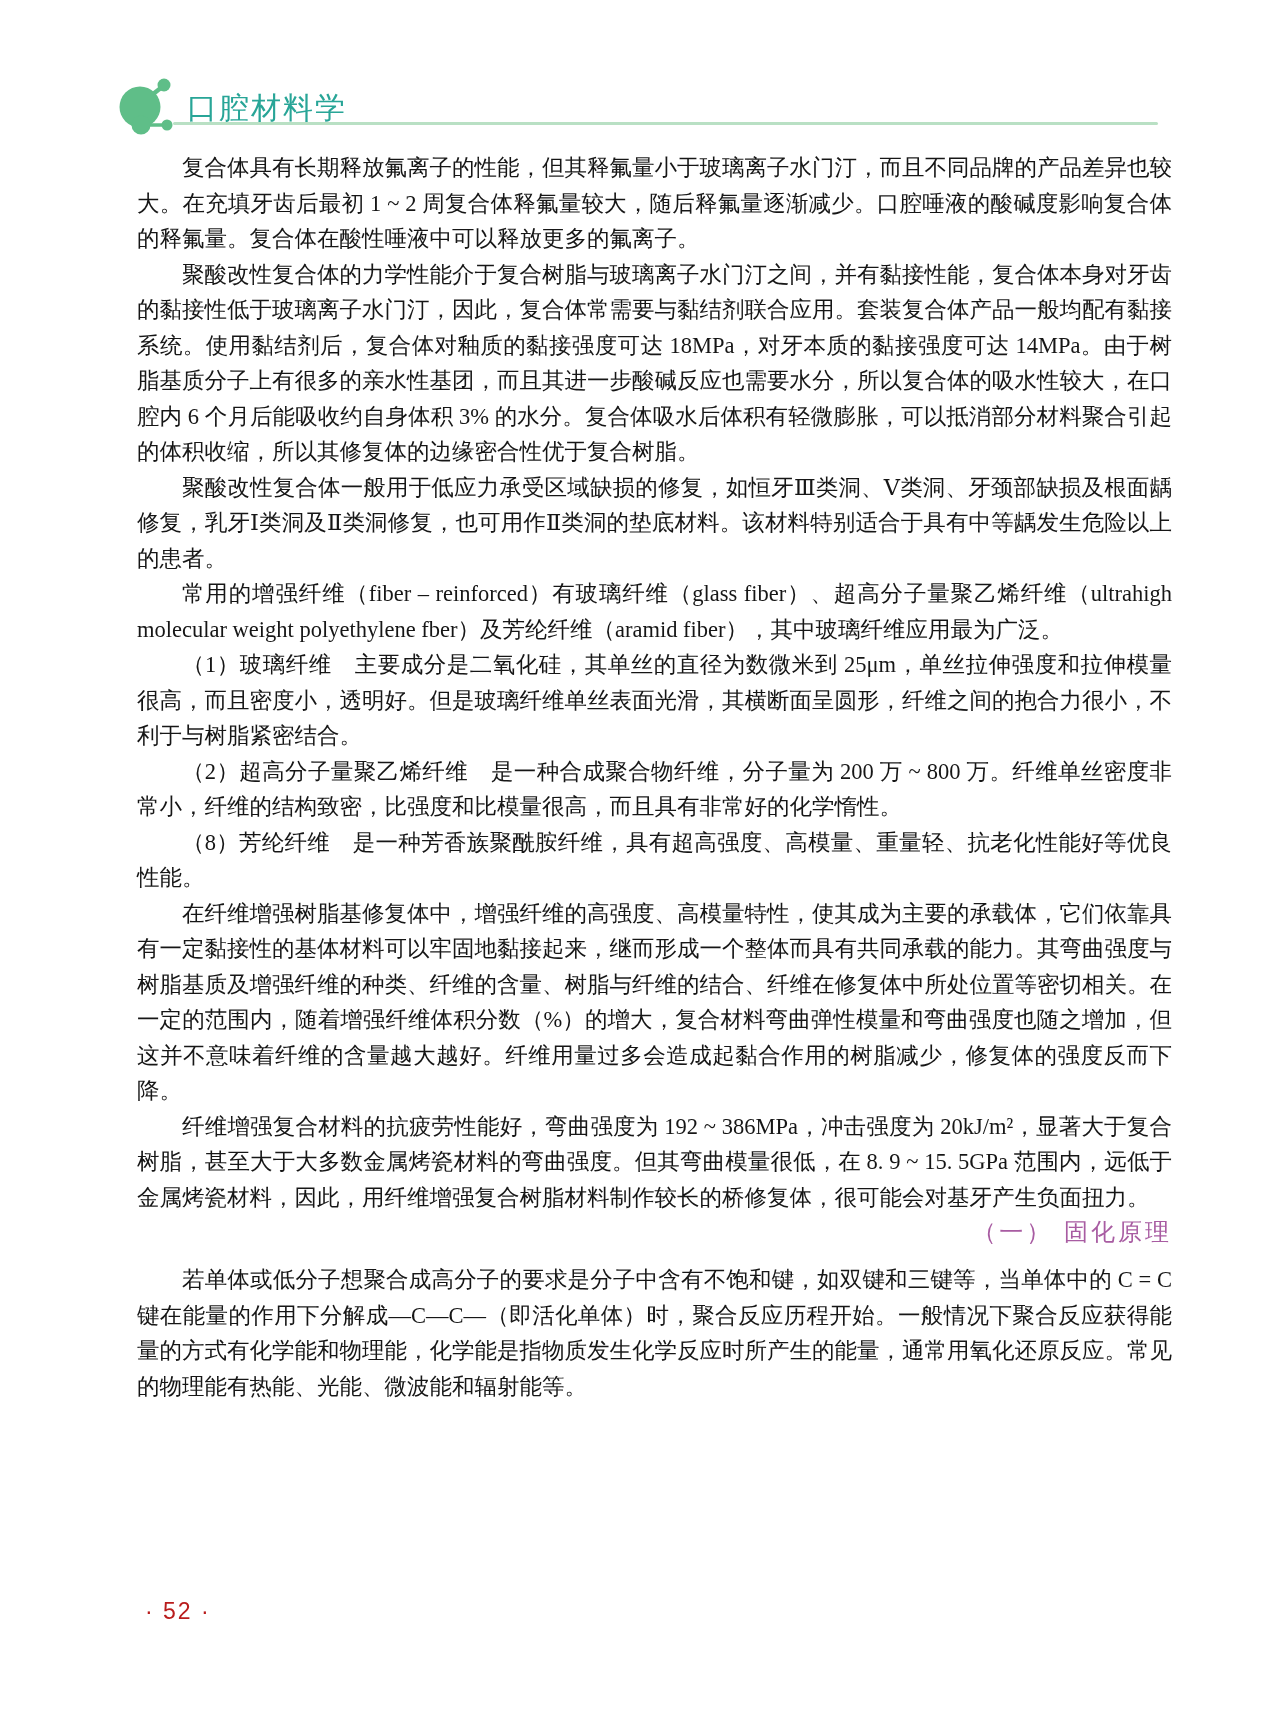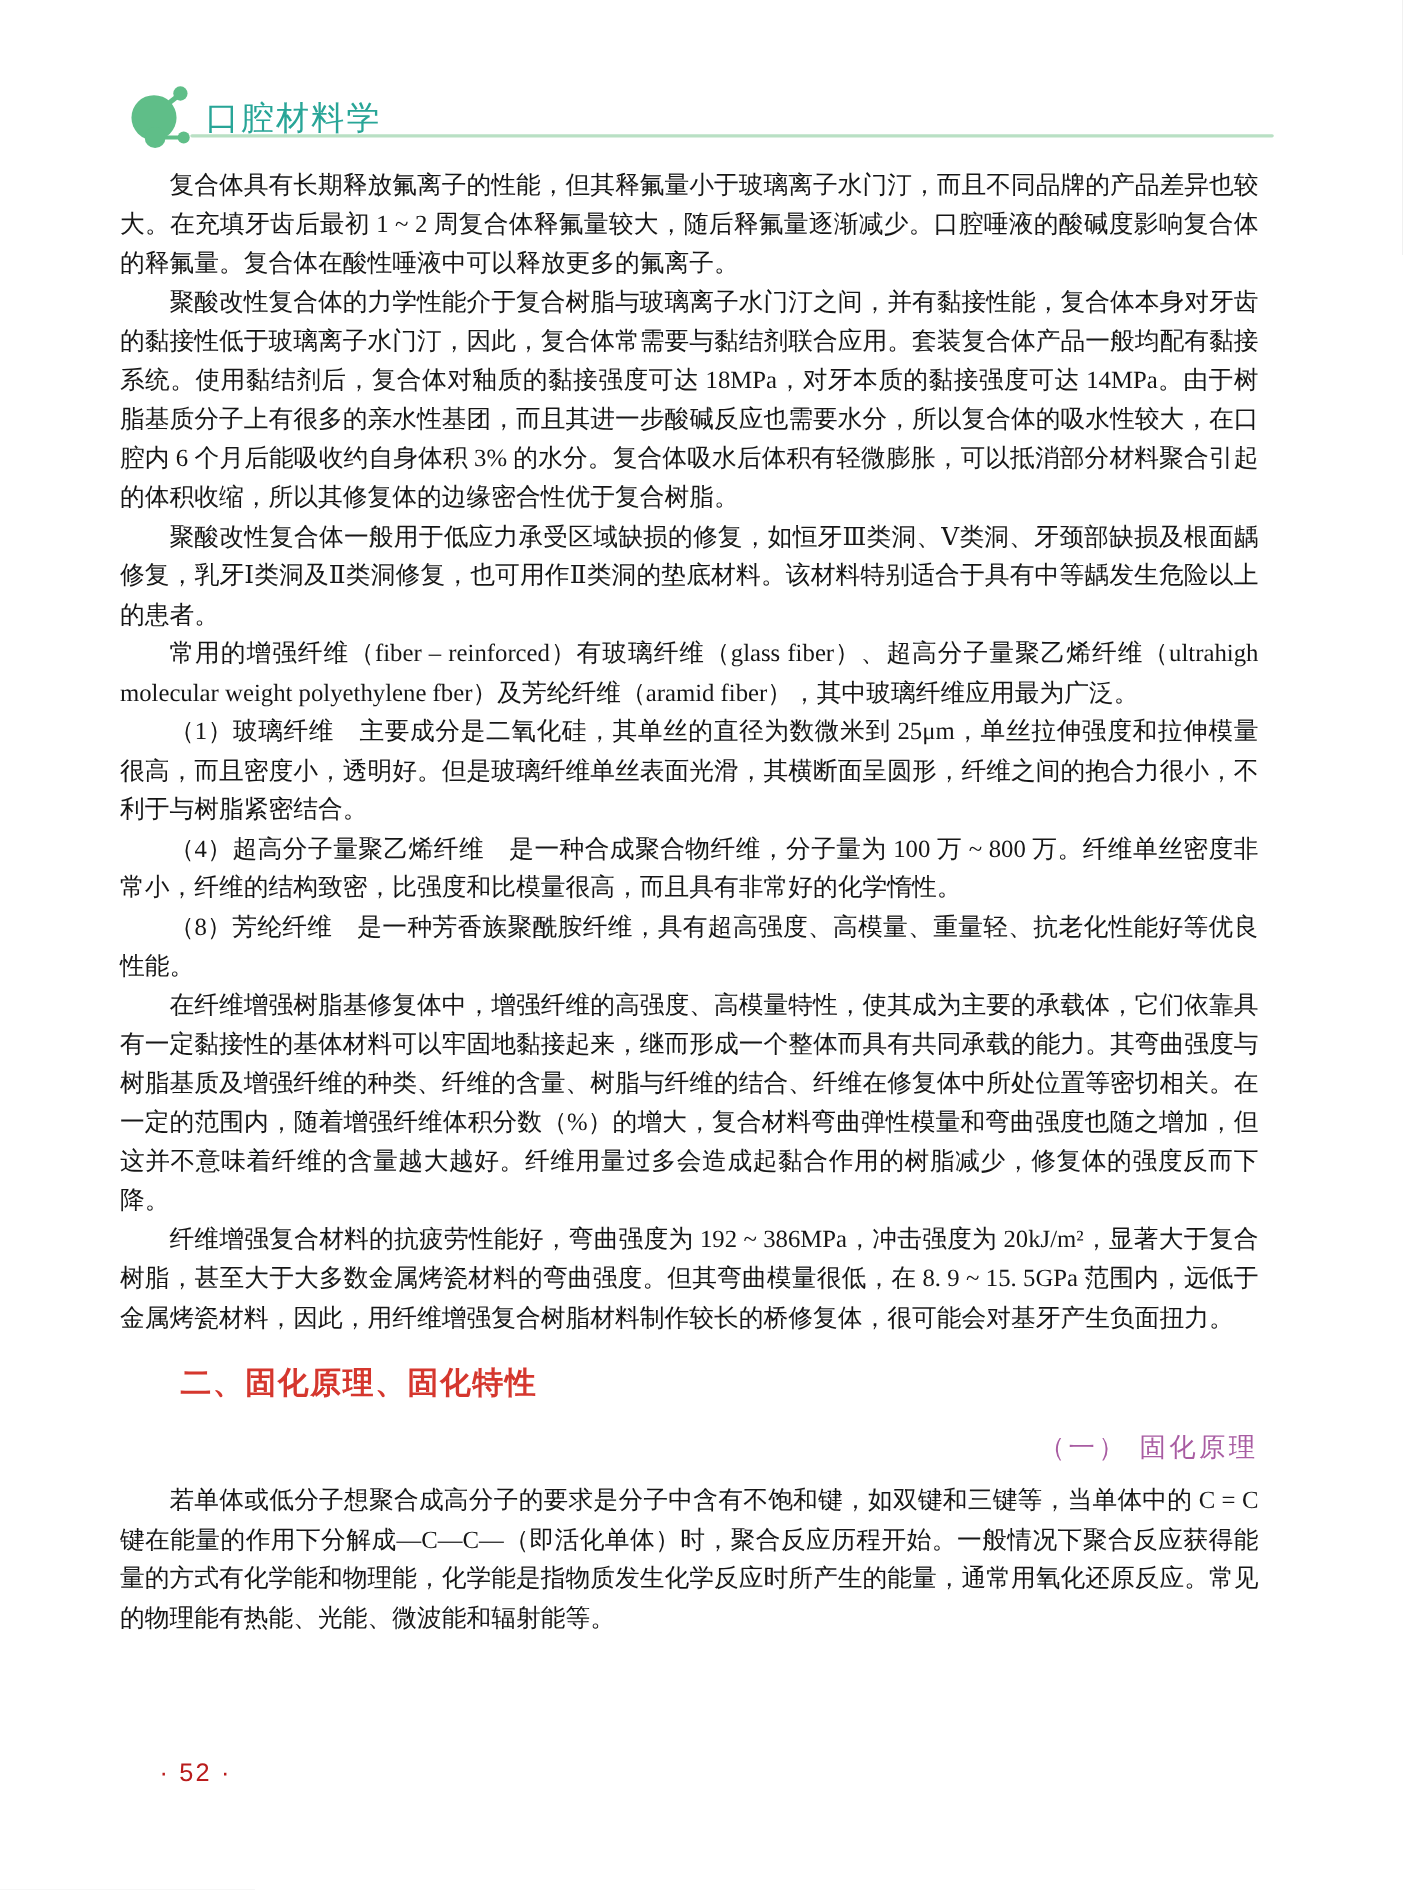--- a/index.html
+++ b/index.html
@@ -22,21 +22,21 @@
     font-size:30px;line-height:34px;letter-spacing:2px;
     color:#28a597;font-weight:400;white-space:nowrap;text-align:center;
   }
   .header-rule{
     position:absolute;left:173px;top:122px;width:985px;height:3px;
     background:#b9e0c4;border-radius:2px;
   }
 
   
   .content{
-    position:absolute;left:109px;top:150px;width:1035px;
+    position:absolute;left:137px;top:150px;width:1035px;
     font-size:22.5px;line-height:35.5px;
     text-align:justify;text-justify:inter-ideograph;
   }
   .content p{margin:0;text-indent:2em;}
 
   .section-heading{
     margin:24px 0 24px 55px;
     font-family:"Liberation Sans","DejaVu Sans",sans-serif;
     font-size:28px;line-height:36px;font-weight:700;
     letter-spacing:1.5px;color:#d5372e;text-indent:0;
@@ -74,26 +74,25 @@
     <span class="book-title">口腔材料学</span>
     <div class="header-rule"></div>
   </div>
 
   <div class="content">
     <p>复合体具有长期释放氟离子的性能，但其释氟量小于玻璃离子水门汀，而且不同品牌的产品差异也较大。在充填牙齿后最初 1 ~ 2 周复合体释氟量较大，随后释氟量逐渐减少。口腔唾液的酸碱度影响复合体的释氟量。复合体在酸性唾液中可以释放更多的氟离子。</p>
     <p>聚酸改性复合体的力学性能介于复合树脂与玻璃离子水门汀之间，并有黏接性能，复合体本身对牙齿的黏接性低于玻璃离子水门汀，因此，复合体常需要与黏结剂联合应用。套装复合体产品一般均配有黏接系统。使用黏结剂后，复合体对釉质的黏接强度可达 18MPa，对牙本质的黏接强度可达 14MPa。由于树脂基质分子上有很多的亲水性基团，而且其进一步酸碱反应也需要水分，所以复合体的吸水性较大，在口腔内 6 个月后能吸收约自身体积 3% 的水分。复合体吸水后体积有轻微膨胀，可以抵消部分材料聚合引起的体积收缩，所以其修复体的边缘密合性优于复合树脂。</p>
     <p>聚酸改性复合体一般用于低应力承受区域缺损的修复，如恒牙Ⅲ类洞、Ⅴ类洞、牙颈部缺损及根面龋修复，乳牙Ⅰ类洞及Ⅱ类洞修复，也可用作Ⅱ类洞的垫底材料。该材料特别适合于具有中等龋发生危险以上的患者。</p>
     <p>常用的增强纤维（fiber – reinforced）有玻璃纤维（glass fiber）、超高分子量聚乙烯纤维（ultrahigh molecular weight polyethylene fber）及芳纶纤维（aramid fiber），其中玻璃纤维应用最为广泛。</p>
     <p>（1）玻璃纤维　主要成分是二氧化硅，其单丝的直径为数微米到 25μm，单丝拉伸强度和拉伸模量很高，而且密度小，透明好。但是玻璃纤维单丝表面光滑，其横断面呈圆形，纤维之间的抱合力很小，不利于与树脂紧密结合。</p>
-    <p>（4）超高分子量聚乙烯纤维　是一种合成聚合物纤维，分子量为 100 万 ~ 800 万。纤维单丝密度非常小，纤维的结构致密，比强度和比模量很高，而且具有非常好的化学惰性。</p>
+    <p>（2）超高分子量聚乙烯纤维　是一种合成聚合物纤维，分子量为 200 万 ~ 800 万。纤维单丝密度非常小，纤维的结构致密，比强度和比模量很高，而且具有非常好的化学惰性。</p>
     <p>（8）芳纶纤维　是一种芳香族聚酰胺纤维，具有超高强度、高模量、重量轻、抗老化性能好等优良性能。</p>
     <p>在纤维增强树脂基修复体中，增强纤维的高强度、高模量特性，使其成为主要的承载体，它们依靠具有一定黏接性的基体材料可以牢固地黏接起来，继而形成一个整体而具有共同承载的能力。其弯曲强度与树脂基质及增强纤维的种类、纤维的含量、树脂与纤维的结合、纤维在修复体中所处位置等密切相关。在一定的范围内，随着增强纤维体积分数（%）的增大，复合材料弯曲弹性模量和弯曲强度也随之增加，但这并不意味着纤维的含量越大越好。纤维用量过多会造成起黏合作用的树脂减少，修复体的强度反而下降。</p>
     <p>纤维增强复合材料的抗疲劳性能好，弯曲强度为 192 ~ 386MPa，冲击强度为 20kJ/m²，显著大于复合树脂，甚至大于大多数金属烤瓷材料的弯曲强度。但其弯曲模量很低，在 8. 9 ~ 15. 5GPa 范围内，远低于金属烤瓷材料，因此，用纤维增强复合树脂材料制作较长的桥修复体，很可能会对基牙产生负面扭力。</p>
 
-    <h2 class="section-heading">二、固化原理、固化特性</h2>
     <h3 class="subsection-heading">（一） 固化原理</h3>
 
     <p>若单体或低分子想聚合成高分子的要求是分子中含有不饱和键，如双键和三键等，当单体中的 C = C 键在能量的作用下分解成—C—C—（即活化单体）时，聚合反应历程开始。一般情况下聚合反应获得能量的方式有化学能和物理能，化学能是指物质发生化学反应时所产生的能量，通常用氧化还原反应。常见的物理能有热能、光能、微波能和辐射能等。</p>
   </div>
 
   <div>
     <span class="page-number">· 52 ·</span>
   </div>
 
 </div>

